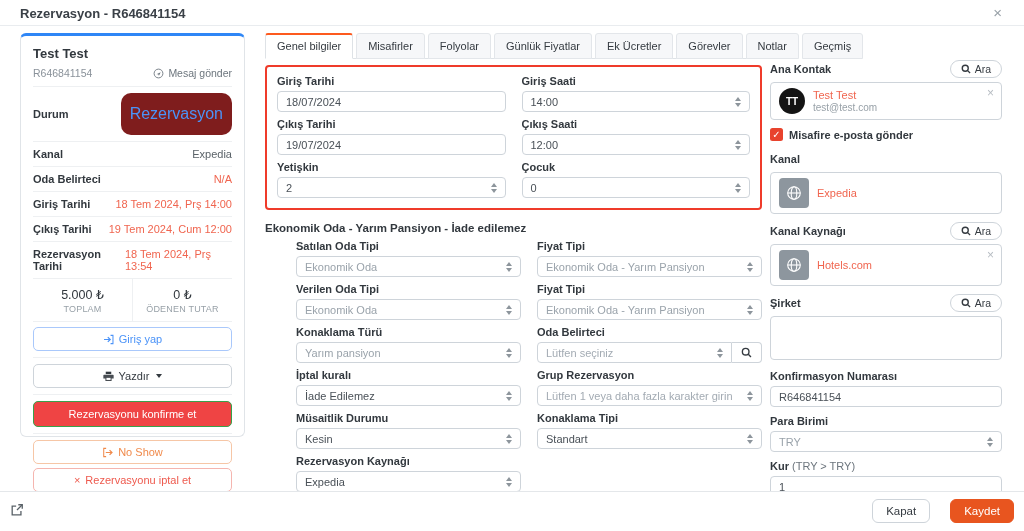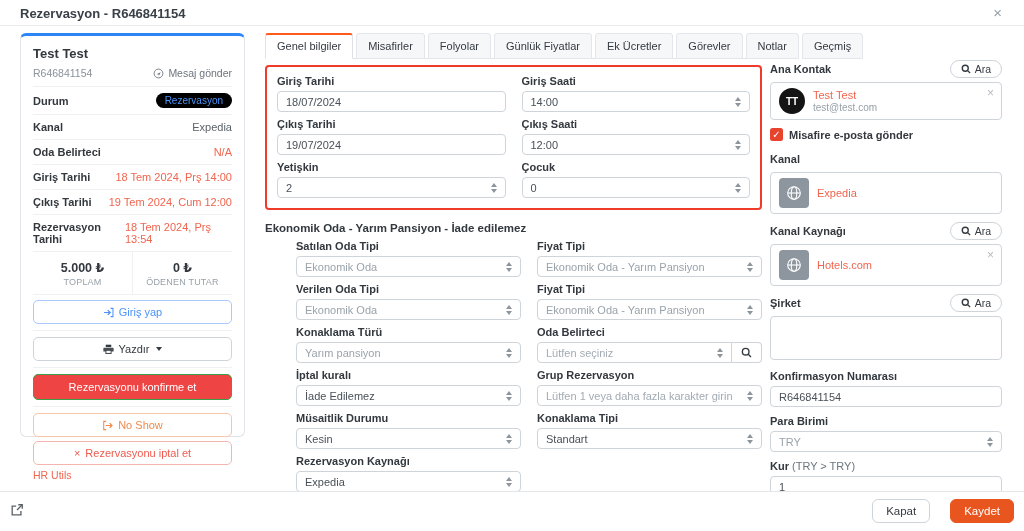--- a/index.html
+++ b/index.html
@@ -14,25 +14,25 @@
   #sidebar-card { position:absolute; left:20px; top:33px; width:225px; height:404px; background:#fff;
                   border:1px solid #e0e4e8; border-top:3px solid #2e86f6; border-radius:6px; padding:8px 12px 6px; }
   .guest-name { font-size:13px; font-weight:bold; padding:2px 0 6px; }
   .code-row { display:flex; justify-content:space-between; align-items:center; padding-bottom:7px; border-bottom:1px solid #eef0f2; }
   .code { font-size:10.5px; color:#8a929a; }
   .msg-link { font-size:10.5px; color:#6c757d; display:flex; align-items:center; gap:4px; cursor:pointer; }
   .srow { display:flex; justify-content:space-between; align-items:center; padding:6px 0; border-bottom:1px solid #eef0f2; font-size:11px; }
   .lbl { font-weight:bold; color:#32383e; }
   .val { color:#5a6268; }
   .val-coral { color:#f0654f; }
-  .badge-blue { background:#000000; color:#4b93f8; font-size:10px; padding:2px 9px; border-radius:10px; }
+  .badge-blue { background:#7f1d1d; color:#4b93f8; font-size:16px; padding:12px 9px; border-radius:10px; }
   .statbox { display:flex; border-bottom:1px solid #eef0f2; }
   .stat { flex:1; text-align:center; padding:8px 0 7px; }
   .stat:first-child { border-right:1px solid #eef0f2; }
-  .stat-amount { font-size:12.5px; font-weight:bold; color:#32383e; }
+  .stat-amount { font-size:12.5px; font-weight:normal; color:#32383e; }
   .stat-label { font-size:9px; color:#98a1a8; margin-top:2px; letter-spacing:.2px; }
   .btn-block { width:100%; display:flex; align-items:center; justify-content:center; gap:5px; border-radius:5px;
                font-size:11px; padding:5px 0; background:#fff; cursor:pointer; border:1px solid #ced4da; font-family:inherit; }
   .btn-blue { color:#4b93f8; border-color:#a9c8fb; }
   .btn-gray { color:#343a40; border-color:#ced4da; }
   .btn-green { color:#fff; background:#ef4444; border-color:#38a14a; padding:6px 0; }
   .btn-orange { color:#f08a4b; border-color:#f6c6a6; }
   .btn-red { color:#ee5a4e; border-color:#f5b5af; }
   .div-line { border:0; border-top:1px solid #eef0f2; margin:6px 0; }
   .hr-utils { font-size:10.5px; color:#f0654f; margin-top:4px; cursor:pointer; }

